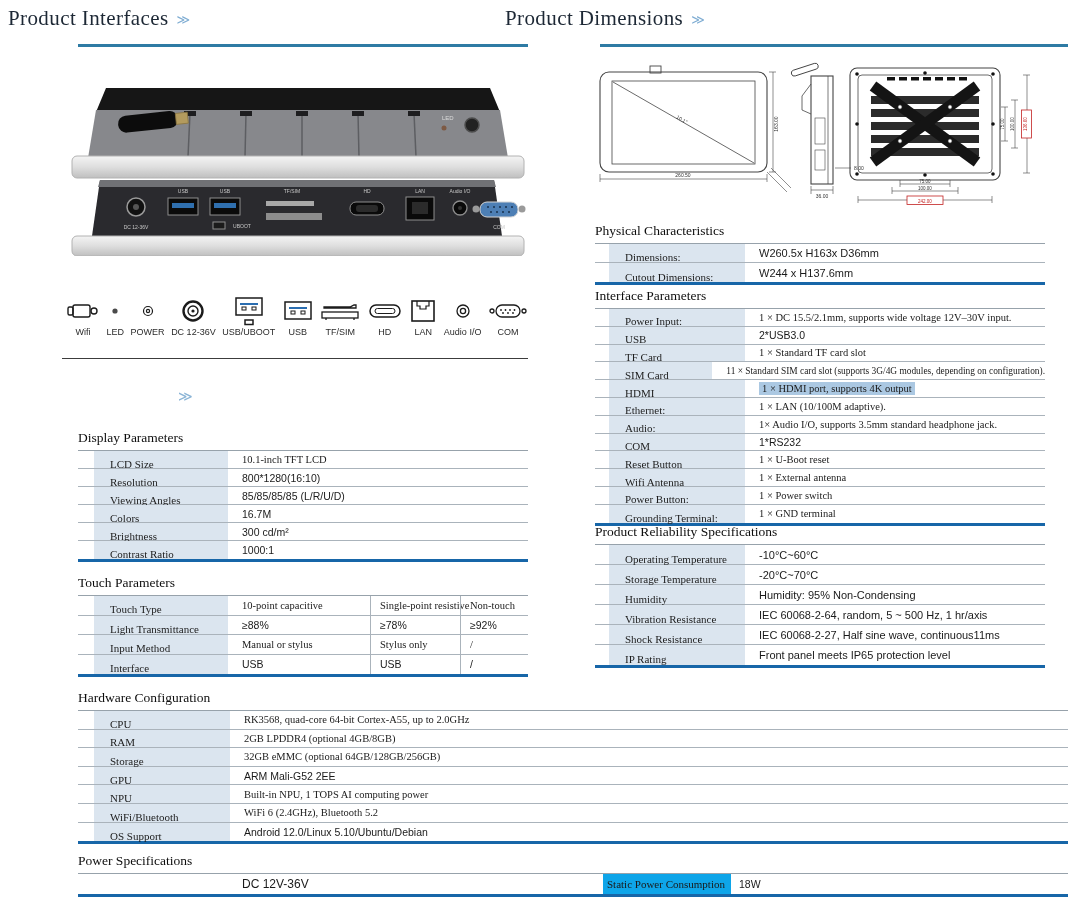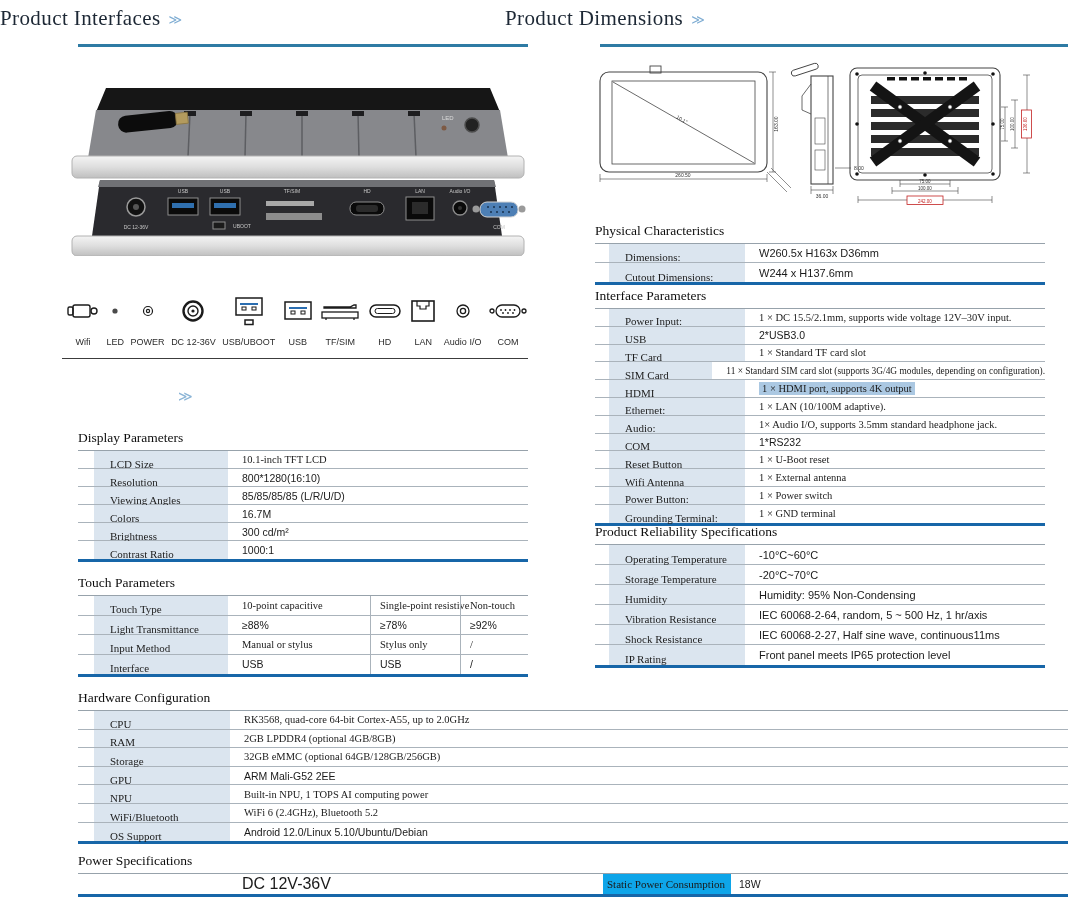--- a/index.html
+++ b/index.html
@@ -29,37 +29,37 @@
   .t-int{width:450px}.t-int .l{width:136px;margin-left:14px}.t-int .r{height:17.8px}
   .t-int .v{font-family:"Liberation Serif",serif;}
   .t-int .sim .v{font-size:9.4px;}
   .hl{background:#abc8e2;padding:1px 3px;}
   .t-rel{width:450px}.t-rel .l{width:136px;margin-left:14px}.t-rel .r{height:20px}.t-rel .v{font-size:11px}
   .t-hw{width:990px}.t-hw .l{width:136px;margin-left:16px}.t-hw .r{height:18.6px}
   .t-hw .v{font-family:"Liberation Serif",serif;}
   .t-pw{width:990px}.t-pw .r{height:20px}
   .t-pw .l1{box-sizing:border-box;background:#dbe5ef;margin-left:16px;width:134px;padding:1px 4px 1px 16px;
             font-family:"Liberation Serif",serif;font-size:11px;align-self:stretch;display:flex;align-items:center;margin-top:48px;}
-  .t-pw .v1{width:375px;padding-left:14px;font-size:16px;box-sizing:border-box;}
+  .t-pw .v1{width:375px;padding-left:14px;font-size:12px;box-sizing:border-box;}
   .t-pw .l2{box-sizing:border-box;background:#0ea5e9;width:128px;padding:1px 4px;
             font-family:"Liberation Serif",serif;font-size:11px;align-self:stretch;display:flex;align-items:center;}
   .t-pw .v2{padding-left:8px;font-size:10.5px;}
   
   #iconrow{display:flex;justify-content:space-between;align-items:flex-end;}
-  .itm{display:flex;flex-direction:column;align-items:center;gap:11px;}
+  .itm{display:flex;flex-direction:column;align-items:center;gap:1px;}
   .itm .cap{font-size:9px;color:#2b2b2b;white-space:nowrap;}
   .ic{height:30px;display:flex;align-items:center;justify-content:center;}
   .divline{height:1px;background:#3c3c3c;}
   .chev2{color:#8ab4d6;font-size:14px;}
   svg text{font-family:"Liberation Sans",sans-serif;}
 </style>
 </head>
 <body>
 
-<div class="abs heading" style="left:0;top:6px;">
+<div class="abs heading" style="left:8px;top:6px;">
   <span>Product Interfaces</span><span class="chev">≫</span>
 </div>
 <div class="abs hline" style="left:78px;top:44px;width:450px;"></div>
 
 <div class="abs heading" style="left:505px;top:6px;">
   <span>Product Dimensions</span><span class="chev">≫</span>
 </div>
 <div class="abs hline" style="left:600px;top:44px;width:468px;"></div>
 
 <svg class="abs" style="left:70px;top:80px;" width="458" height="176" viewBox="0 0 458 176">

